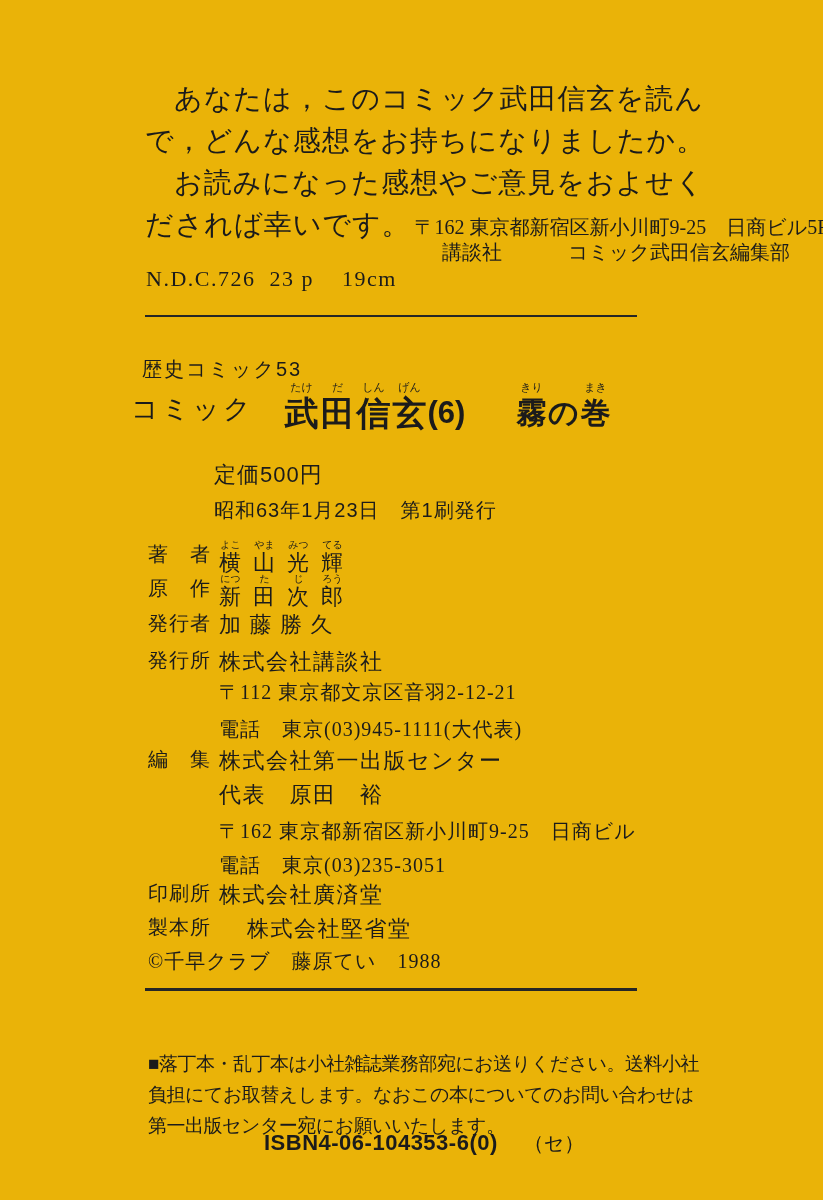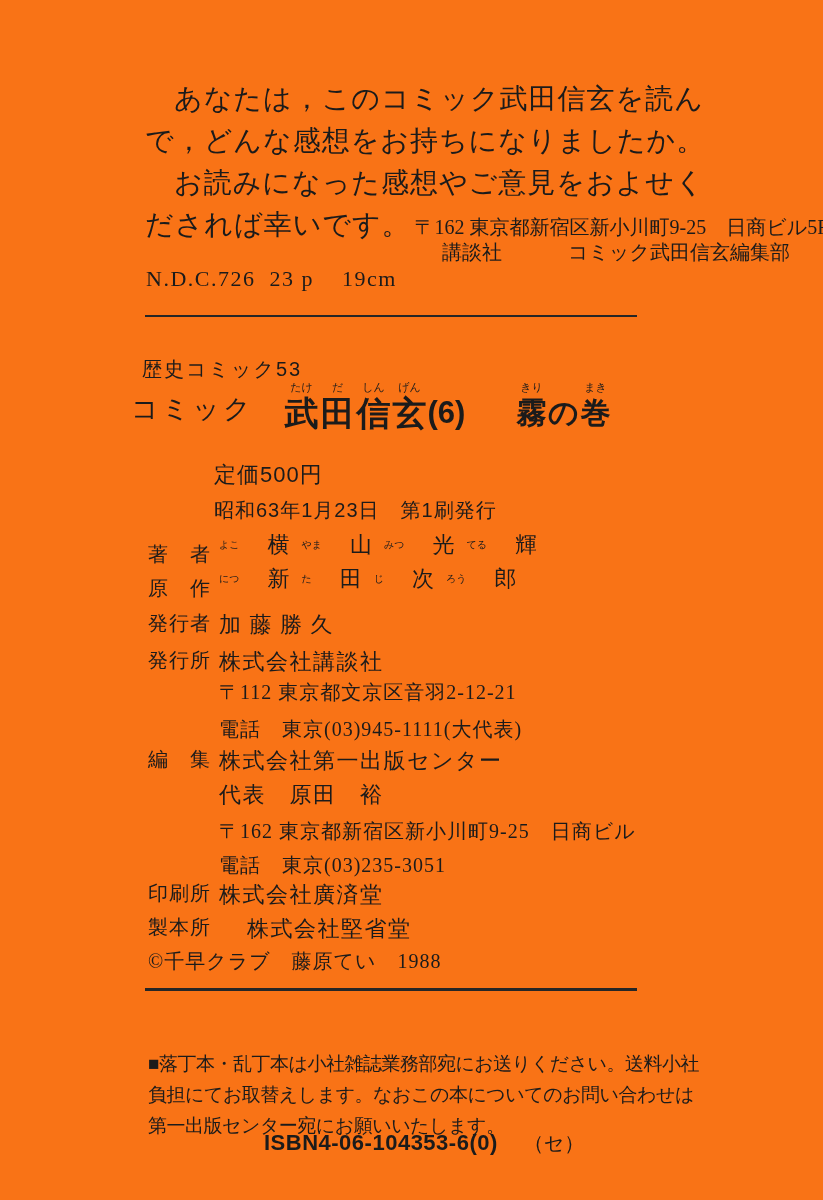--- a/index.html
+++ b/index.html
@@ -1,18 +1,18 @@
 <!DOCTYPE html>
 <html><head>
 <meta charset="utf-8">
 <style>
   html,body { margin:0; padding:0; background:#e8e8e6; }
   .page {
     position:relative; width:823px; height:1200px; margin:0 auto;
-    background:#f97316; color:#1b1b1b; overflow:hidden;
+    background:#eab308; color:#1b1b1b; overflow:hidden;
     font-family:"Liberation Serif","DejaVu Serif",serif;
   }
   .sans { font-family:"Liberation Sans","DejaVu Sans",sans-serif; }
 
   
   .intro { position:absolute; left:145px; top:78px; width:620px; }
   .big-line { font-size:28px; line-height:42px; letter-spacing:1px; white-space:nowrap; }
   .indent { padding-left:29px; }
   .line4 { display:flex; align-items:baseline; white-space:nowrap; }
   .intro-addr1 { font-size:20px; letter-spacing:0; margin-left:4px; }
@@ -43,21 +43,21 @@
   .price { font-size:22px; font-weight:normal; letter-spacing:1px; }
   .printing { font-size:20px; letter-spacing:1px; margin-top:7px; }
 
   
   .credits { position:absolute; left:148px; top:538px; width:620px; }
   .crow { position:absolute; left:0; display:flex; align-items:flex-start; white-space:nowrap; }
   .clabel { width:71px; flex-shrink:0; font-size:20px; letter-spacing:1px; }
   .cvalue { font-size:20px; letter-spacing:1px; }
   .cvalue.lg { font-size:22px; letter-spacing:1.5px; }
   .name-row .clabel { padding-top:11px; }
-  .nchar { display:inline-flex; align-items:center; margin-right:5px;gap:28px; }
+  .nchar { display:inline-flex; flex-direction:column; align-items:center; margin-right:5px; }
   .nr { font-size:10px; line-height:11px; height:11px; letter-spacing:0; }
   .nb { font-size:22px; line-height:25px; }
 
   
   .copyright { position:absolute; left:148px; top:948px; font-size:20px; letter-spacing:1px; }
   .brand-row { position:absolute; left:149px; top:1000px; display:flex; align-items:baseline; }
   .brand { font-size:27px; font-weight:bold; letter-spacing:12px; }
   .printed { font-size:21px; letter-spacing:1px; margin-left:42px; }
   .notice { position:absolute; left:148px; top:1048px; width:560px; }
   .notice div { font-size:19px; line-height:31px; letter-spacing:-0.5px; white-space:nowrap; }

